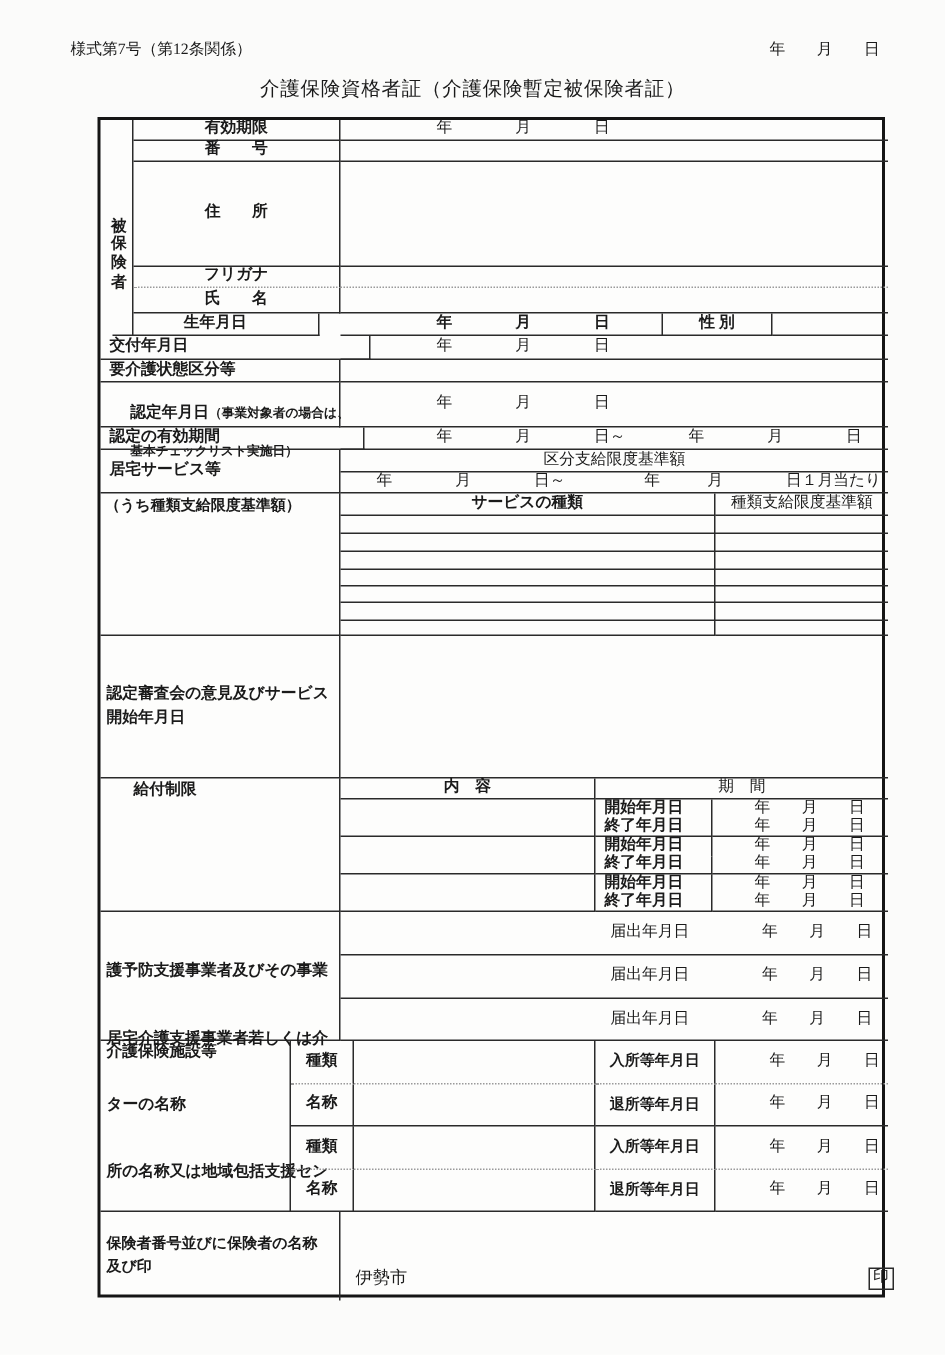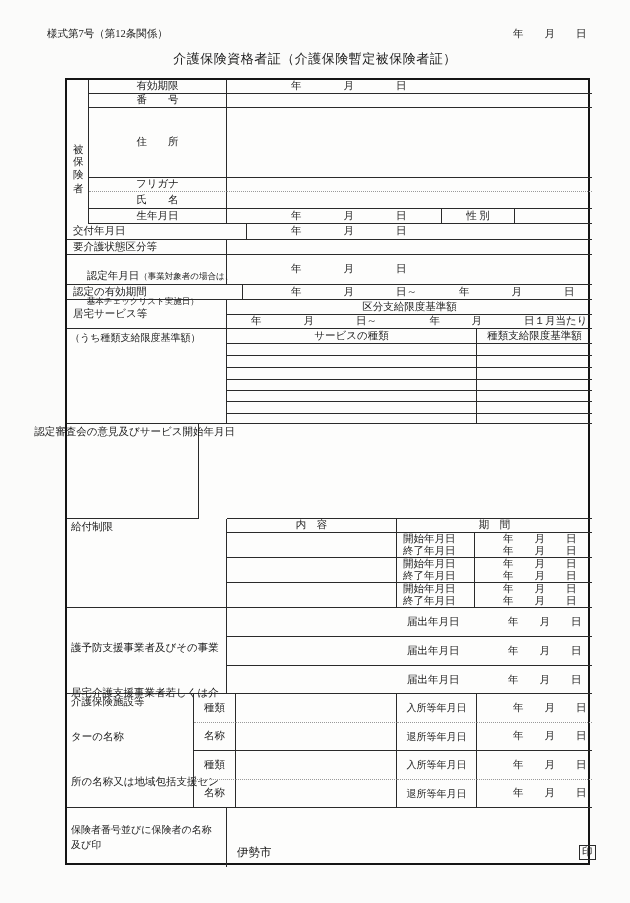--- a/index.html
+++ b/index.html
@@ -5,26 +5,26 @@
   html,body{margin:0;padding:0;}
   body{
     width:630px;height:903px;background:#fbfbfa;color:#1a1a1a;
     font-family:"Liberation Serif","DejaVu Serif",serif;
     -webkit-font-smoothing:antialiased;
   }
   .page{position:relative;width:630px;height:903px;overflow:hidden;}
   .t{position:absolute;font-size:10.5px;line-height:1.25;white-space:pre;}
   .table{position:absolute;left:65px;top:78px;width:525px;height:787px;border:2px solid #151515;box-sizing:border-box;background:#fdfdfc;}
   .cell{position:absolute;box-sizing:border-box;font-size:10.5px;line-height:1.2;white-space:pre;overflow:visible;}
-  .bR{border-right:1px solid #2a2a2a;}
+  .bR{border-right:1px solid #2a2a2a;font-weight:bold;}
   .bB{border-bottom:1px solid #2a2a2a;}
   .bBdot{border-bottom:1px dotted #9a9a9a;}
   .cc{display:flex;align-items:center;justify-content:center;text-align:center;}
   .cl{display:flex;align-items:center;padding-left:6px;}
-  .tl{padding-top:2px;padding-left:4px;}
+  .tl{padding-top:2px;padding-left:22px;}
   .cv{display:flex;align-items:center;}
   .d3{display:flex;align-items:center;padding-left:64px;}
   .hline{position:absolute;height:0;border-top:1px solid #2a2a2a;}
   .small{font-size:8.5px;}
   .vert{writing-mode:vertical-rl;letter-spacing:13px;font-size:10.5px;margin:0 auto;padding-top:30px;height:100%;box-sizing:border-box;}
   .sub{position:absolute;box-sizing:border-box;font-size:10.5px;}
   .seal{border:1px solid #2a2a2a;padding:0 2px;font-size:10.5px;}
   .big{font-size:25px;letter-spacing:1px;}
 </style>
 </head>
@@ -50,21 +50,21 @@
 
     <div class="cell bR bB cc" style="left:22px;top:28px;width:138px;height:70px;">住　　所</div>
     <div class="cell bB" style="left:160px;top:28px;width:365px;height:70px;"></div>
 
     <div class="cell bR bBdot cc" style="left:22px;top:98px;width:138px;height:14px;">フリガナ</div>
     <div class="cell bBdot" style="left:160px;top:98px;width:365px;height:14px;"></div>
 
     <div class="cell bR bB cc" style="left:22px;top:112px;width:138px;height:17px;">氏　　名</div>
     <div class="cell bB" style="left:160px;top:112px;width:365px;height:17px;"></div>
 
-    <div class="cell bR bB cc" style="left:22px;top:129px;width:138px;height:15px;">生年月日</div>
+    <div class="cell bR bB cc" style="left:8px;top:129px;width:138px;height:15px;">生年月日</div>
     <div class="cell bR bB d3" style="left:160px;top:129px;width:215px;height:15px;">年　　　　月　　　　日</div>
     <div class="cell bR bB cc" style="left:375px;top:129px;width:73px;height:15px;">性 別</div>
     <div class="cell bB" style="left:448px;top:129px;width:77px;height:15px;"></div>
 
     <div class="cell bR bB cl" style="left:0;top:144px;width:180px;height:16px;">交付年月日</div>
     <div class="cell bB d3" style="left:160px;top:144px;width:365px;height:16px;">年　　　　月　　　　日</div>
 
     <div class="cell bR bB cl" style="left:0;top:160px;width:160px;height:15px;">要介護状態区分等</div>
     <div class="cell bB" style="left:160px;top:160px;width:365px;height:15px;"></div>
 
@@ -86,21 +86,21 @@
     <div class="cell bB cc" style="left:410px;top:249px;width:115px;height:15px;">種類支給限度基準額</div>
     <div class="cell bR bB" style="left:160px;top:264px;width:250px;height:80px;"></div>
     <div class="cell bB" style="left:410px;top:264px;width:115px;height:80px;"></div>
     <div class="hline" style="left:160px;top:275px;width:365px;"></div>
     <div class="hline" style="left:160px;top:287px;width:365px;"></div>
     <div class="hline" style="left:160px;top:299px;width:365px;"></div>
     <div class="hline" style="left:160px;top:310px;width:365px;"></div>
     <div class="hline" style="left:160px;top:321px;width:365px;"></div>
     <div class="hline" style="left:160px;top:333px;width:365px;"></div>
 
-    <div class="cell bR bB" style="left:0;top:344px;width:132px;height:95px;display:flex;flex-direction:row;justify-content:center;padding-left:4px;line-height:1.5;">
+    <div class="cell bR bB" style="left:0;top:344px;width:160px;height:95px;display:flex;flex-direction:column;justify-content:center;padding-left:4px;line-height:1.5;">
       <div>認定審査会の意見及びサービス</div>
       <div>開始年月日</div>
     </div>
     <div class="cell bB" style="left:160px;top:344px;width:365px;height:95px;"></div>
 
     <div class="cell bR bB tl" style="left:0;top:439px;width:160px;height:89px;">給付制限</div>
     <div class="cell bR bB cc" style="left:160px;top:439px;width:170px;height:14px;">内　容</div>
     <div class="cell bB cc" style="left:330px;top:439px;width:195px;height:14px;">期　間</div>
 
     <div class="cell bR bB" style="left:160px;top:453px;width:170px;height:25px;"></div>

